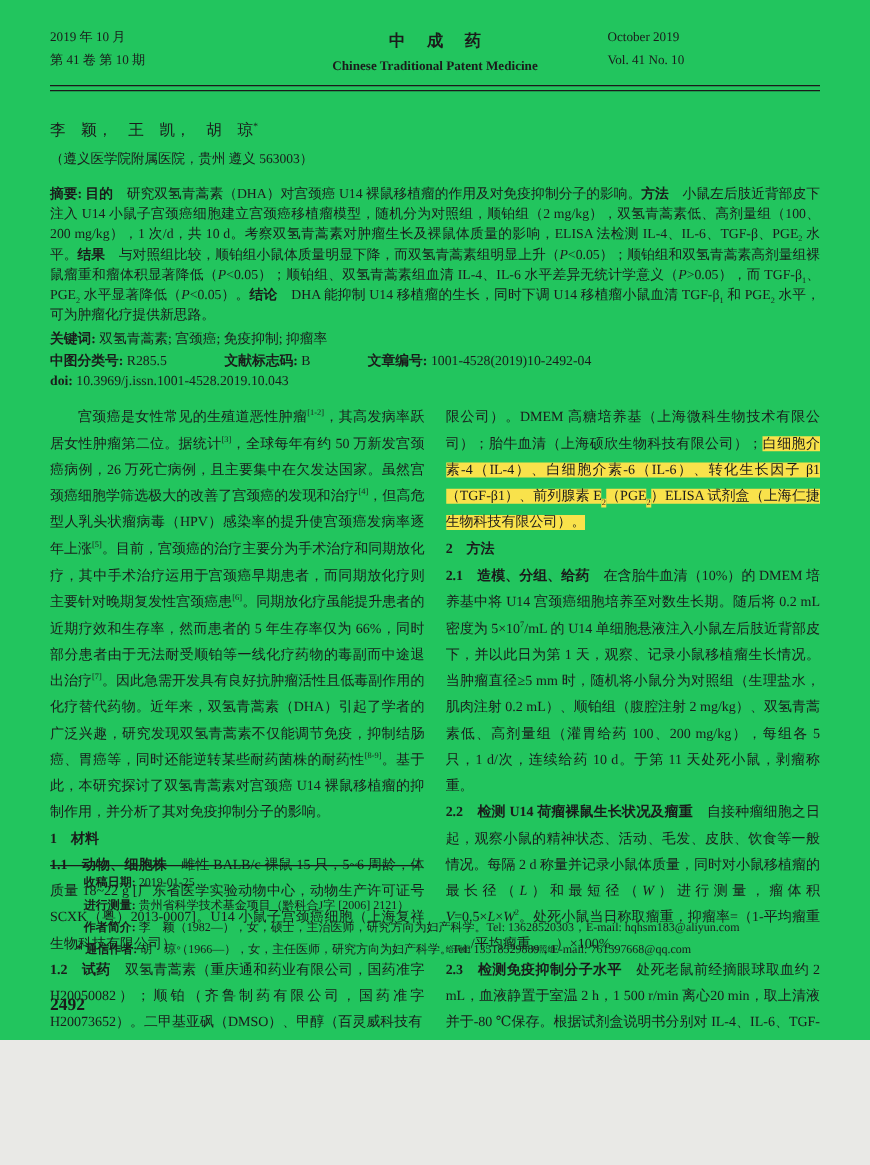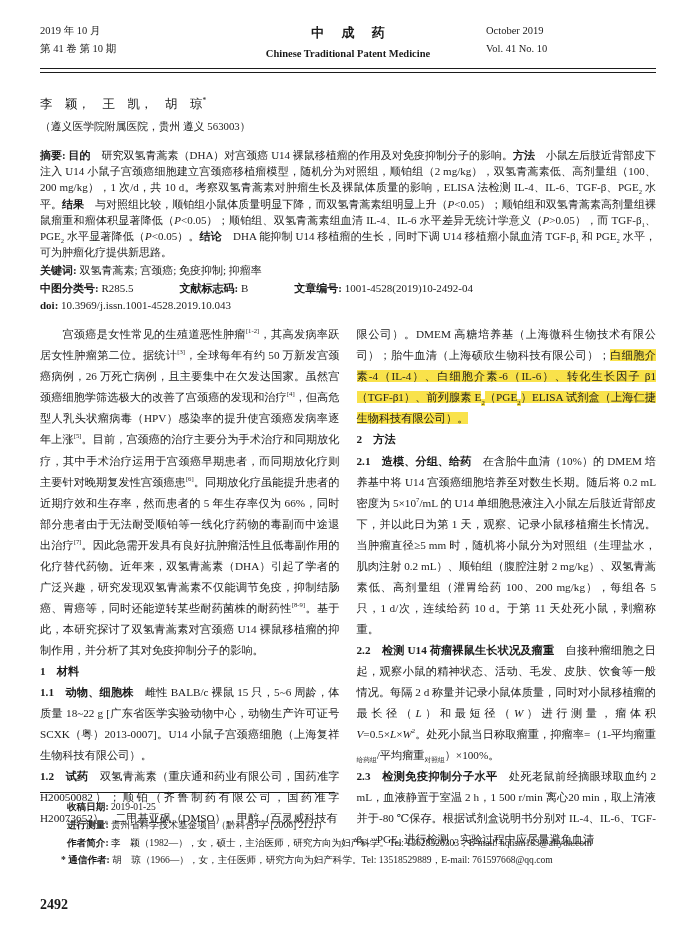--- a/index.html
+++ b/index.html
@@ -1,18 +1,18 @@
 <!DOCTYPE html>
 <html style="--hl: #f9e24b;"><head>
 <meta charset="utf-8">
 <style>
   html,body{margin:0;padding:0;}
   body{background:#e9e9e6;}
   .page{
-    width:696px;height:932px;background:#ffffff;position:relative;
+    width:696px;height:832px;background:#22c55e;position:relative;
     box-sizing:border-box;padding:22px 40px 0 40px;overflow:hidden;
     font-family:"Liberation Serif","DejaVu Serif",serif;color:#1b1b1b;
     margin:0 auto;
   }
   
   .journal-header{display:flex;justify-content:space-between;align-items:flex-start;
     font-size:10.5px;line-height:1.75;}
   .jh-left{width:170px;text-align:left;}
   .jh-right{width:170px;}
   .jh-center{text-align:center;flex:1;}

